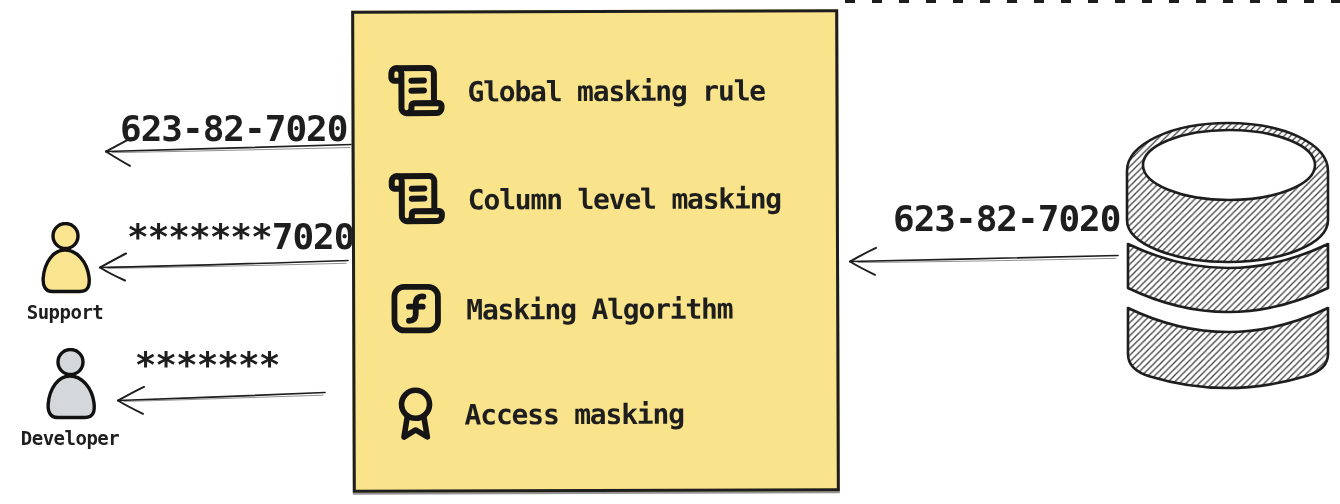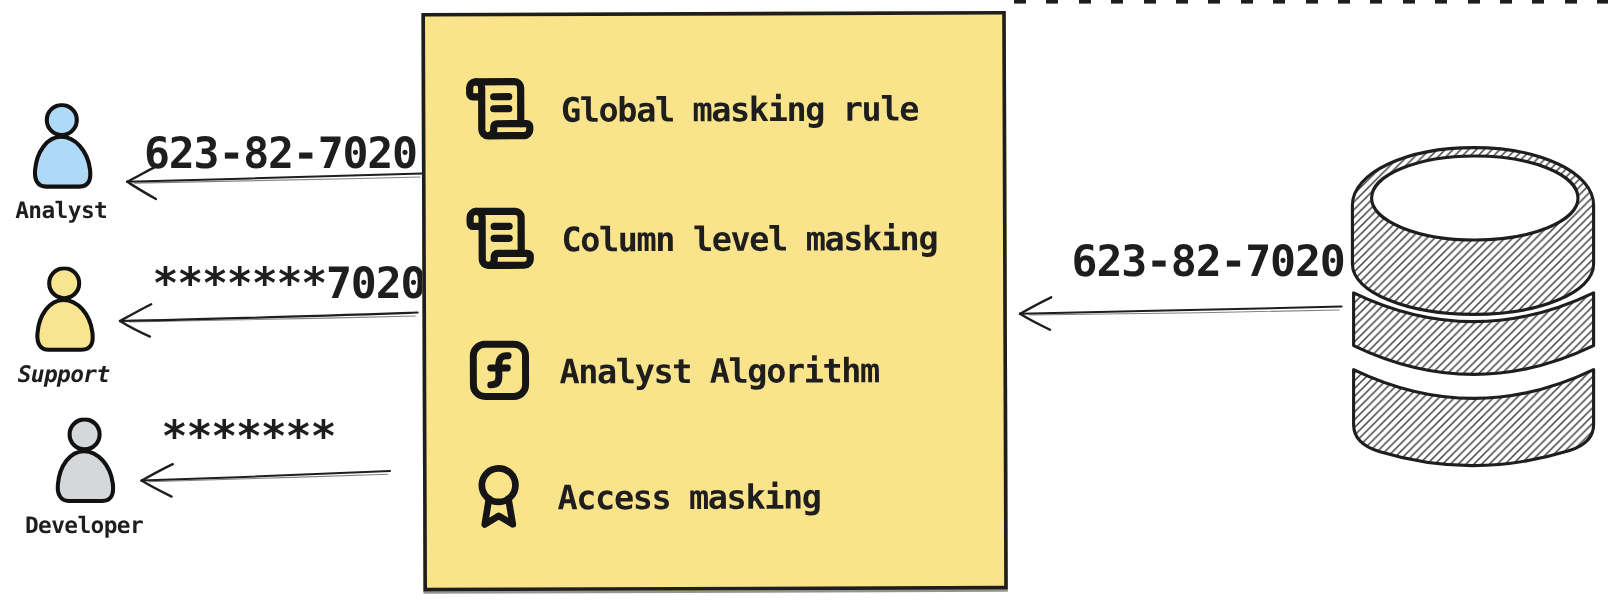--- a/index.html
+++ b/index.html
@@ -24,21 +24,21 @@
   .persona svg { display: block; }
   .persona-label {
     margin-top: 5px;
     font-size: 19px;
     font-weight: 600;
     text-align: center;
     letter-spacing: -0.5px;
     white-space: nowrap;
   }
   #persona-analyst   { left: 8px;  top: 86px;  width: 86px; }
-  #persona-support   { left: 10px; top: 222px; width: 86px; font-style: italic; }
+  #persona-support   { left: 22px; top: 222px; width: 86px; }
   #persona-developer { left: 17px;  top: 348px; width: 106px; }
   .persona .icon-wrap { display: flex; justify-content: center; }
   
   .flow-value {
     position: absolute;
     width: 220px;
     text-align: center;
     font-size: 36px;
     font-weight: 700;
     letter-spacing: -1px;
@@ -120,29 +120,20 @@
 
       <g>
         <path d="M1118,255.5 C1040,257.5 936,259.5 850,261.5" stroke-width="1.7"></path>
         <path d="M1116,258.3 C1036,260.1 932,262 858,262.5" stroke-width="0.9" opacity="0.55"></path>
         <path d="M850,261.5 C859,256.5 867,252 876,247.8" stroke-width="2"></path>
         <path d="M850,261.5 C858,266.5 866,270.5 875,274.8" stroke-width="2"></path>
       </g>
     </g>
   </svg>
 
-  <div class="persona" id="persona-analyst">
-    <div class="icon-wrap">
-      <svg width="60" height="74" viewBox="0 0 60 74">
-        <path d="M30,28 C18.5,28 9.5,40 8.2,56 C7.6,64 10.5,69.5 17.5,69.5 L45,69.5 C53.5,69.5 55,63 54,55 C52,39.5 41.5,28 30,28 Z" stroke="#111111" stroke-width="3.4" stroke-linejoin="round" fill="#aed9f7"></path>
-        <circle cx="30.5" cy="14" r="12.5" stroke="#111111" stroke-width="3.4" fill="#aed9f7"></circle>
-      </svg>
-    </div>
-    <div class="persona-label">Analyst</div>
-  </div>
 
   <div class="persona" id="persona-support">
     <div class="icon-wrap">
       <svg width="60" height="74" viewBox="0 0 60 74">
         <path d="M30,28 C18.5,28 9.5,40 8.2,56 C7.6,64 10.5,69.5 17.5,69.5 L45,69.5 C53.5,69.5 55,63 54,55 C52,39.5 41.5,28 30,28 Z" stroke="#111111" stroke-width="3.4" stroke-linejoin="round" fill="#f9e48f"></path>
         <circle cx="30.5" cy="14" r="12.5" stroke="#111111" stroke-width="3.4" fill="#f9e48f"></circle>
       </svg>
     </div>
     <div class="persona-label">Support</div>
   </div>
@@ -183,21 +174,21 @@
       </svg>
       <span class="box-row-label">Column level masking</span>
     </div>
 
     <div class="box-row" id="box-row-2">
       <svg width="58" height="60" viewBox="0 0 24 24" fill="none" stroke="#151515" stroke-width="2.4" stroke-linecap="round" stroke-linejoin="round">
         <rect width="18" height="18" x="3" y="3" rx="4"></rect>
         <path d="M9 17c2 0 2.8-1 2.8-2.8V10c0-2 1-3.3 3.2-3"></path>
         <path d="M9 11.2h5.7"></path>
       </svg>
-      <span class="box-row-label">Analyst Algorithm</span>
+      <span class="box-row-label">Masking Algorithm</span>
     </div>
 
     <div class="box-row" id="box-row-3">
       <svg width="56" height="62" viewBox="0 0 24 24" fill="none" stroke="#151515" stroke-width="2.4" stroke-linecap="round" stroke-linejoin="round">
         <circle cx="12" cy="8" r="6"></circle>
         <path d="M15.477 12.89 17 22l-5-3-5 3 1.523-9.11"></path>
       </svg>
       <span class="box-row-label">Access masking</span>
     </div>
 

